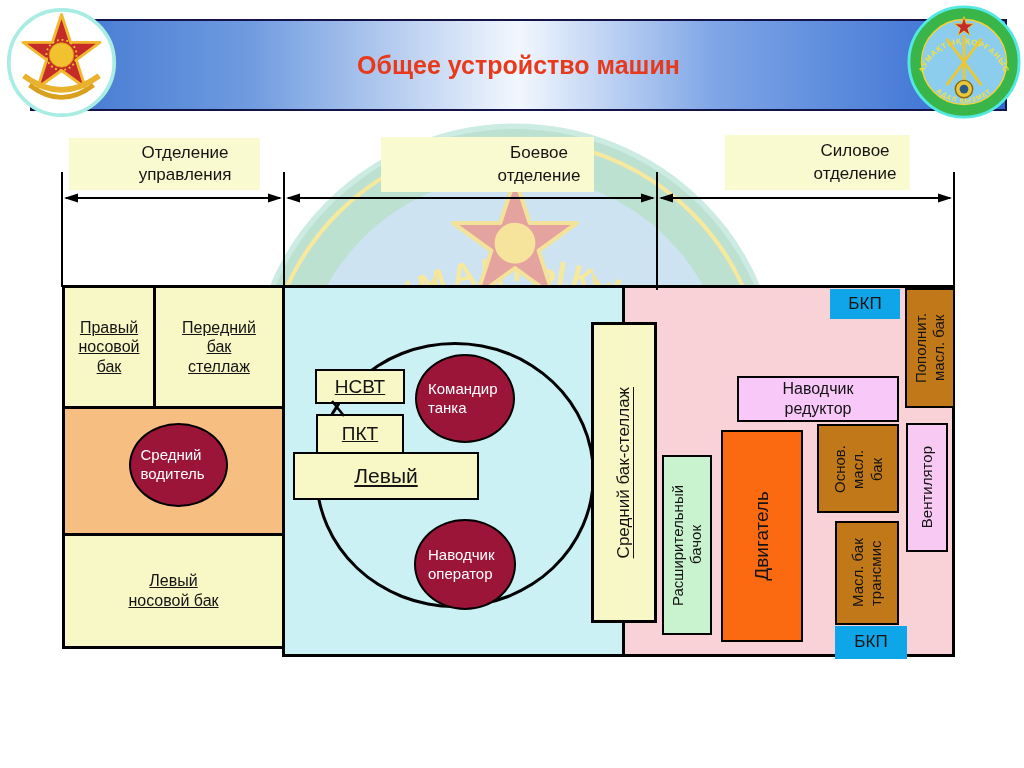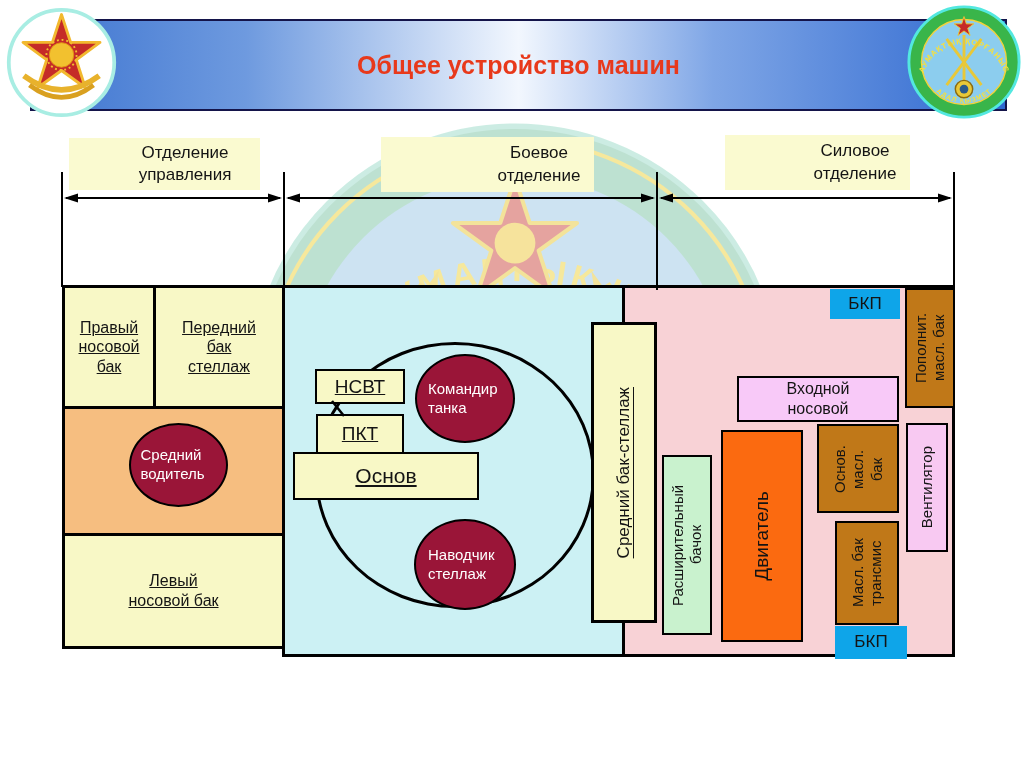--- a/index.html
+++ b/index.html
@@ -132,38 +132,38 @@
 
   <div class="section" style="left:282px;top:285px;width:343px;height:372px;background:#CCF1F4;z-index:2"></div>
   <div class="abs" style="left:315px;top:342px;width:280px;height:266px;border:3px solid #000;border-radius:50%;z-index:3"></div>
   <div class="box cream thin" style="left:315px;top:369px;width:90px;height:35px;font-size:19px;z-index:4">
     <span>НСВТ</span>
   </div>
   <div class="box cream thin" style="left:316px;top:414px;width:88px;height:40px;font-size:19px;z-index:4">
     <span>ПКТ</span>
   </div>
   <div class="box cream thin" style="left:293px;top:452px;width:186px;height:48px;font-size:21px;z-index:4">
-    <span>Основ</span>
+    <span>Левый</span>
   </div>
   <div class="pcircle" style="left:415px;top:354px;width:100px;height:89px;z-index:4">
     <span style="width:74px">Командир танка</span>
   </div>
   <div class="pcircle" style="left:414px;top:519px;width:102px;height:91px;z-index:4">
-    <span style="width:74px">Наводчик стеллаж</span>
+    <span style="width:74px">Наводчик оператор</span>
   </div>
   <div class="box cream vbox" style="left:591px;top:322px;width:66px;height:301px;font-size:17px;z-index:4">
     <span>Средний бак-стеллаж</span>
   </div>
 
   <div class="section" style="left:622px;top:285px;width:333px;height:372px;background:#F8D2D6;z-index:2"></div>
   <div class="box creamlt noborder" style="left:830px;top:289px;width:70px;height:30px;font-size:17px;z-index:4">
     <span>БКП</span>
   </div>
   <div class="box thin" style="left:737px;top:376px;width:162px;height:46px;background:#F8C9F8;z-index:4">
-    <span style="width:90px">Входной носовой</span>
+    <span style="width:90px">Наводчик редуктор</span>
   </div>
   <div class="box thin vbox" style="left:905px;top:288px;width:50px;height:120px;background:#C07818;font-size:15px;z-index:4">
     <span style="height:100px">Пополнит. масл. бак</span>
   </div>
   <div class="box thin vbox" style="left:817px;top:424px;width:82px;height:89px;background:#C07818;font-size:15px;z-index:4">
     <span style="height:62px">Основ. масл. бак</span>
   </div>
   <div class="box thin vbox" style="left:835px;top:521px;width:64px;height:104px;background:#C07818;font-size:15px;z-index:4">
     <span style="height:80px">Масл. бак трансмис</span>
   </div>

